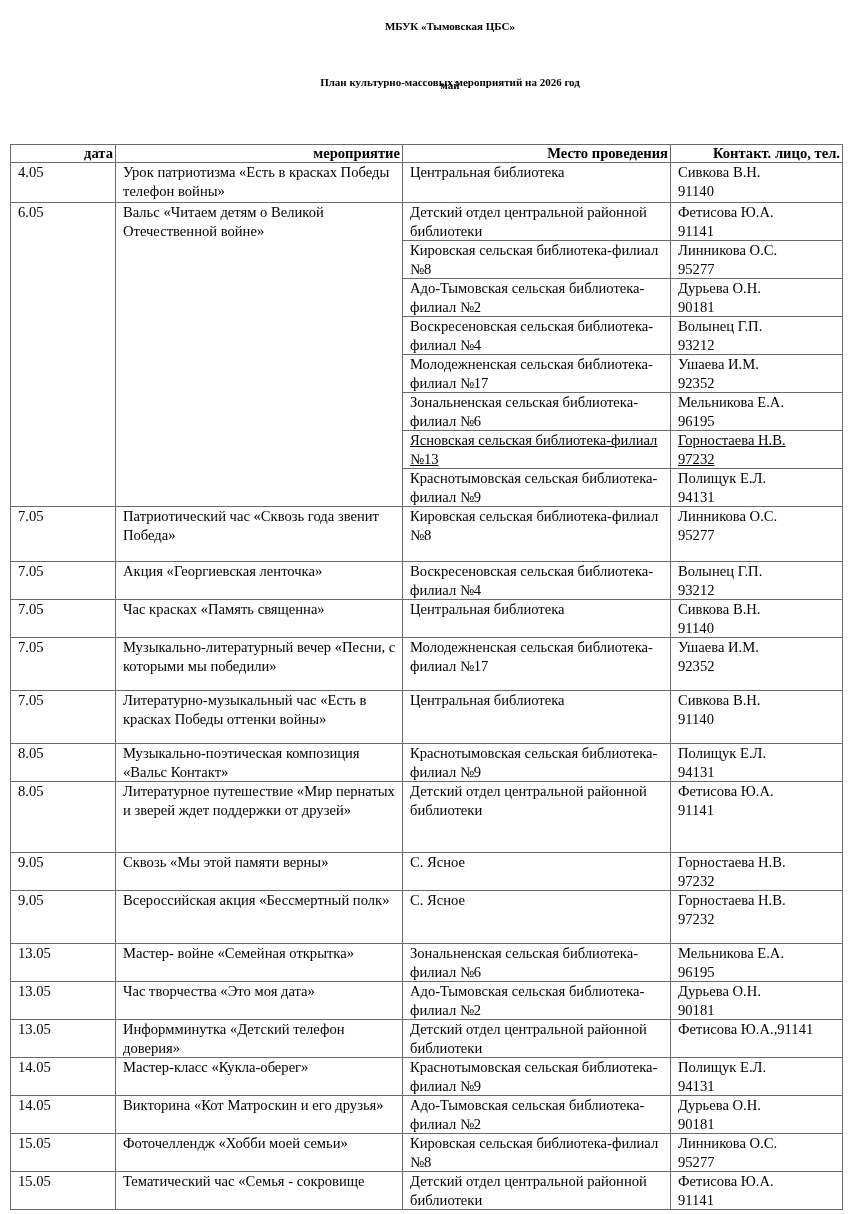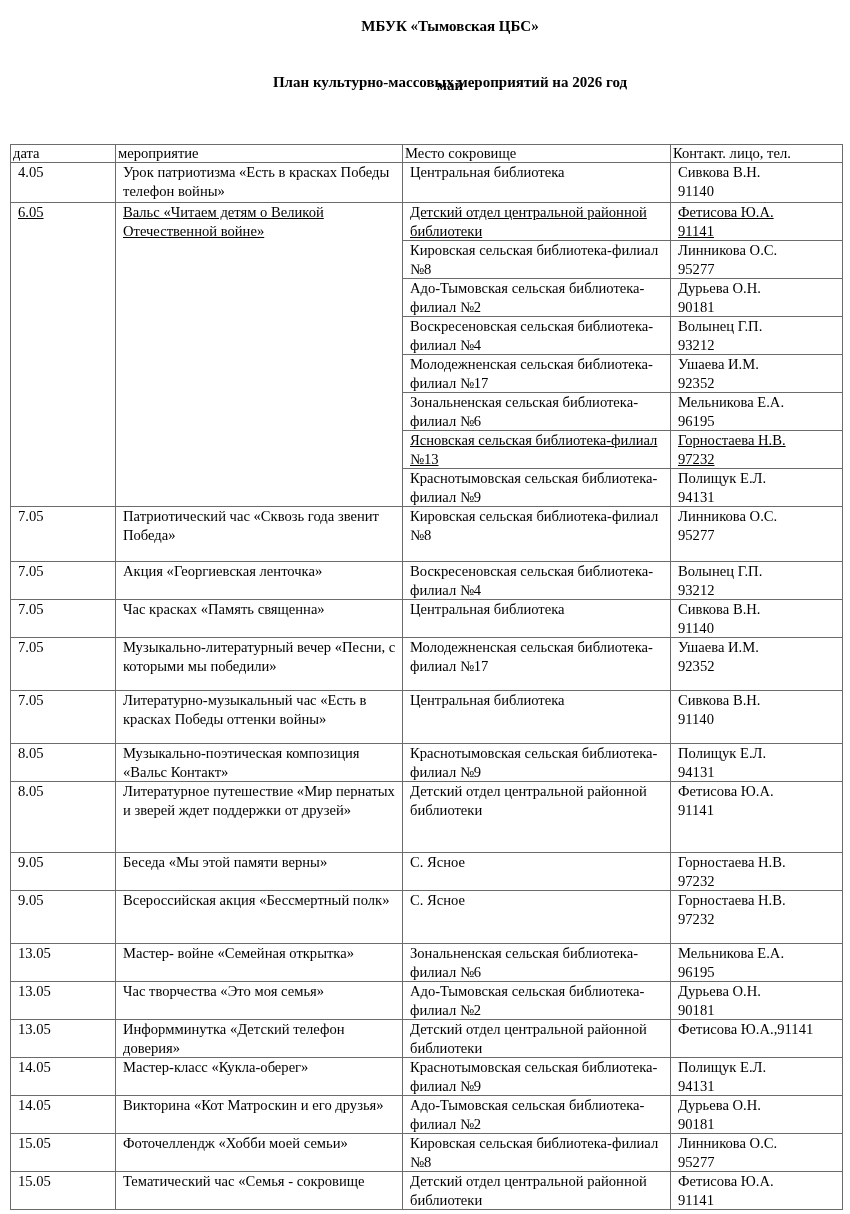--- a/index.html
+++ b/index.html
@@ -14,21 +14,21 @@
     overflow: hidden;
     font-family: "Liberation Serif", serif;
     color: #000000;
   }
   .heading {
     position: absolute;
     left: 0;
     width: 850px;
     text-align: center;
     font-weight: bold;
-    font-size: 15px;
+    font-size: 11px;
     line-height: 18px;
     padding-left: 50px;
     box-sizing: border-box;
   }
   #h-org { top: 17px; }
   #h-plan { top: 73px; }
   #h-month { top: 76px; }
 
   table.plan {
     position: absolute;
@@ -42,22 +42,22 @@
   }
   table.plan td, table.plan th {
     border: 1.5px solid #6b6b6b;
     vertical-align: top;
     padding: 0 4px 0 7px;
     text-align: left;
     font-weight: normal;
     overflow: hidden;
   }
   table.plan th {
-    font-weight: normal;
-    text-align: left;
+    font-weight: bold;
+    text-align: right;
     padding: 0 2px;
     height: 17px;
     line-height: 17px;
     vertical-align: middle;
     margin-left: 8px;
   }
   col.c-date { width: 105px; }
   col.c-event { width: 287px; }
   col.c-place { width: 268px; }
   col.c-contact { width: 172px; }
@@ -78,35 +78,35 @@
   <colgroup>
     <col class="c-date">
       <col class="c-event">
       <col class="c-place">
       <col class="c-contact">
   </colgroup>
   <thead>
     <tr>
       <th>дата</th>
       <th>мероприятие</th>
-      <th>Место сокровище</th>
+      <th>Место проведения</th>
       <th>Контакт. лицо, тел.</th>
     </tr>
   </thead>
   <tbody id="tbody">
       <tr style="height: 40px; margin-left: 6px;">
         <td class="date">4.05</td>
         <td>Урок патриотизма «Есть в красках Победы телефон войны»</td>
         <td>Центральная библиотека</td>
         <td class="contact">
           <span class="line">Сивкова В.Н.</span>
           <span class="line">91140</span>
         </td>
       </tr>
-      <tr style="height: 37px; text-decoration: underline;">
+      <tr style="height: 37px;">
         <td class="date middle" rowspan="8">6.05</td>
         <td class="middle" rowspan="8">Вальс «Читаем детям о Великой Отечественной войне»</td>
         <td>Детский отдел центральной районной библиотеки</td>
         <td class="contact">
           <span class="line">Фетисова Ю.А.</span>
           <span class="line">91141</span>
         </td>
       </tr>
       <tr style="height: 37px;">
         <td>Кировская сельская библиотека-филиал №8</td>
@@ -215,21 +215,21 @@
         <td class="date">8.05</td>
         <td>Литературное путешествие «Мир пернатых и зверей ждет поддержки от друзей»</td>
         <td>Детский отдел центральной районной библиотеки</td>
         <td class="contact">
           <span class="line">Фетисова Ю.А.</span>
           <span class="line">91141</span>
         </td>
       </tr>
       <tr style="height: 37px;">
         <td class="date">9.05</td>
-        <td>Беседа «Мы этой памяти верны»</td>
+        <td>Сквозь «Мы этой памяти верны»</td>
         <td>С. Ясное</td>
         <td class="contact">
           <span class="line">Горностаева Н.В.</span>
           <span class="line">97232</span>
         </td>
       </tr>
       <tr style="height: 53px;">
         <td class="date">9.05</td>
         <td>Всероссийская акция «Бессмертный полк»</td>
         <td>С. Ясное</td>
@@ -242,21 +242,21 @@
         <td class="date">13.05</td>
         <td>Мастер- войне «Семейная открытка»</td>
         <td>Зональненская сельская библиотека-филиал №6</td>
         <td class="contact">
           <span class="line">Мельникова Е.А.</span>
           <span class="line">96195</span>
         </td>
       </tr>
       <tr style="height: 37px;">
         <td class="date">13.05</td>
-        <td>Час творчества «Это моя семья»</td>
+        <td>Час творчества «Это моя дата»</td>
         <td>Адо-Тымовская сельская библиотека-филиал №2</td>
         <td class="contact">
           <span class="line">Дурьева О.Н.</span>
           <span class="line">90181</span>
         </td>
       </tr>
       <tr style="height: 37px;">
         <td class="date">13.05</td>
         <td>Информминутка «Детский телефон доверия»</td>
         <td>Детский отдел центральной районной библиотеки</td>

